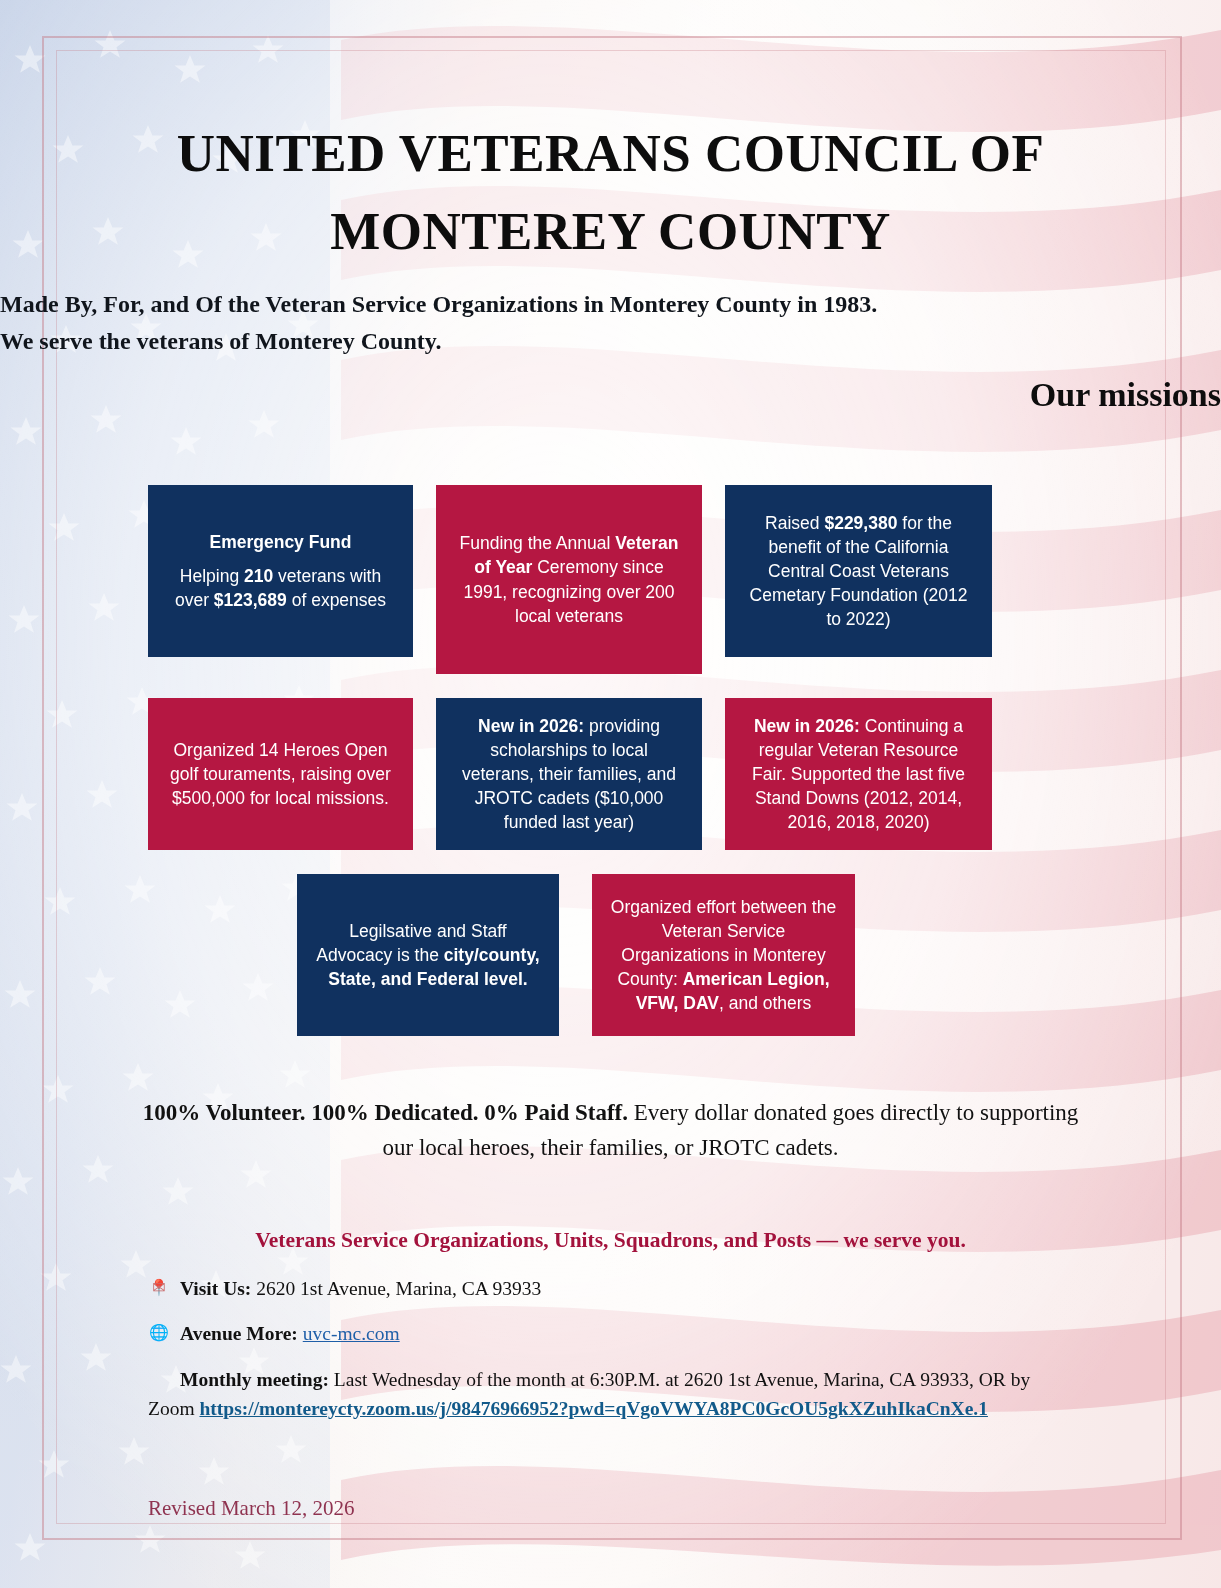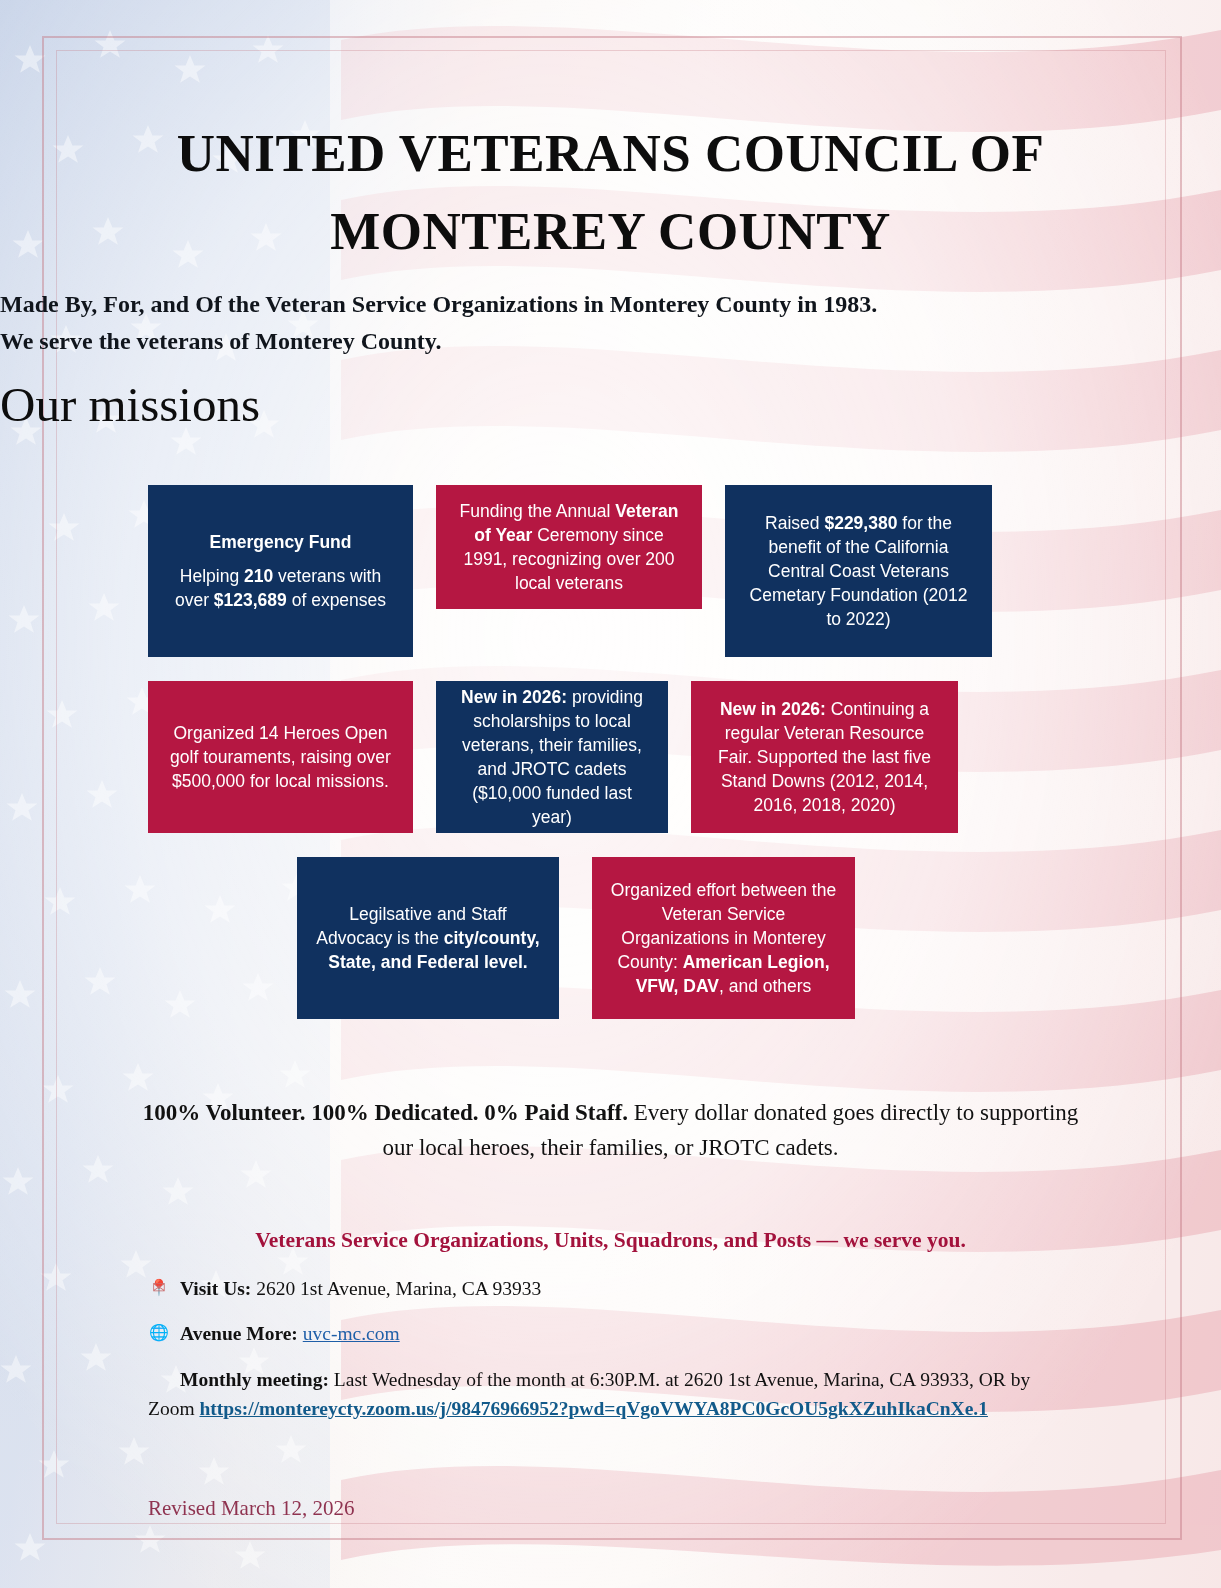--- a/index.html
+++ b/index.html
@@ -104,24 +104,24 @@
     font-weight: bold;
     font-size: 24px;
     line-height: 1.55;
     color: #10151c;
   }
 
   .missions-heading {
     position: absolute;
     left: 0; right: 0;
     top: 348px;
-    text-align: left;
-    font-family: "Liberation Serif", serif;
-    font-weight: normal;
-    font-size: 49px;
+    text-align: right;
+    font-family: "Liberation Serif", serif;
+    font-weight: bold;
+    font-size: 34px;
     color: #0d0d0d;
   }
 
   
   .grid {
     position: absolute;
     left: 148px;
     top: 457px;
     width: 856px;
   }
@@ -145,25 +145,25 @@
     text-align: center;
     padding: 16px 16px;
     display: flex;
     flex-direction: column;
     justify-content: center;
   }
   .navy { background: #10315f; }
   .crimson { background: #b51742; }
 
   .b-emergency { width: 265px; height: 172px; }
-  .b-voy       { width: 266px; height: 124px; }
+  .b-voy       { width: 266px; height: 189px; }
   .b-raised    { width: 267px; height: 172px; }
 
   .b-golf      { width: 265px; height: 152px; }
-  .b-schol     { width: 232px; height: 152px; }
+  .b-schol     { width: 266px; height: 152px; }
   .b-fair      { width: 267px; height: 152px; }
 
   .b-legis     { width: 262px; height: 162px; }
   .b-orgeffort { width: 263px; height: 162px; }
   .box b { font-weight: bold; }
 
   .volunteer {
     position: absolute;
     left: 130px;
     right: 130px;

